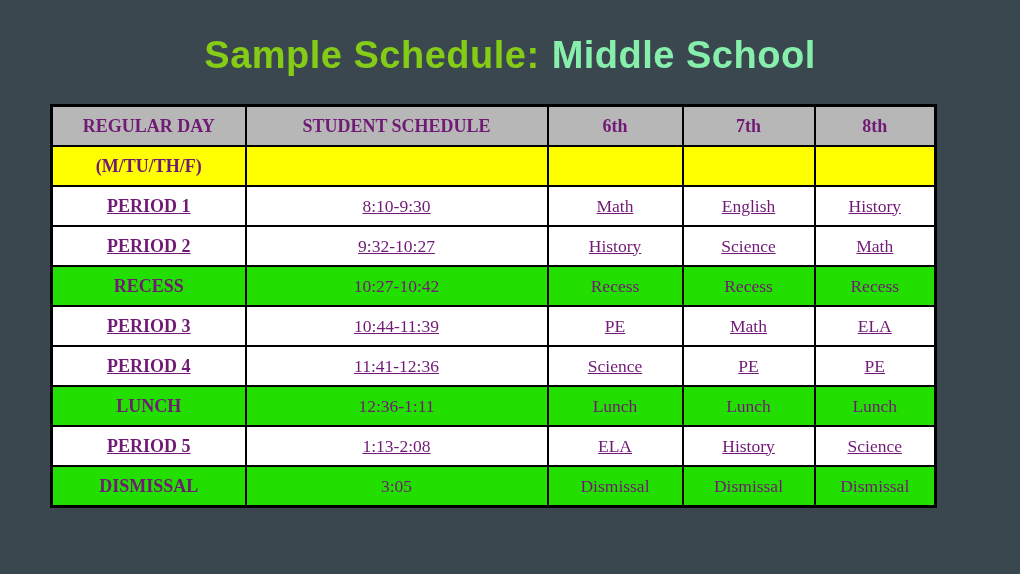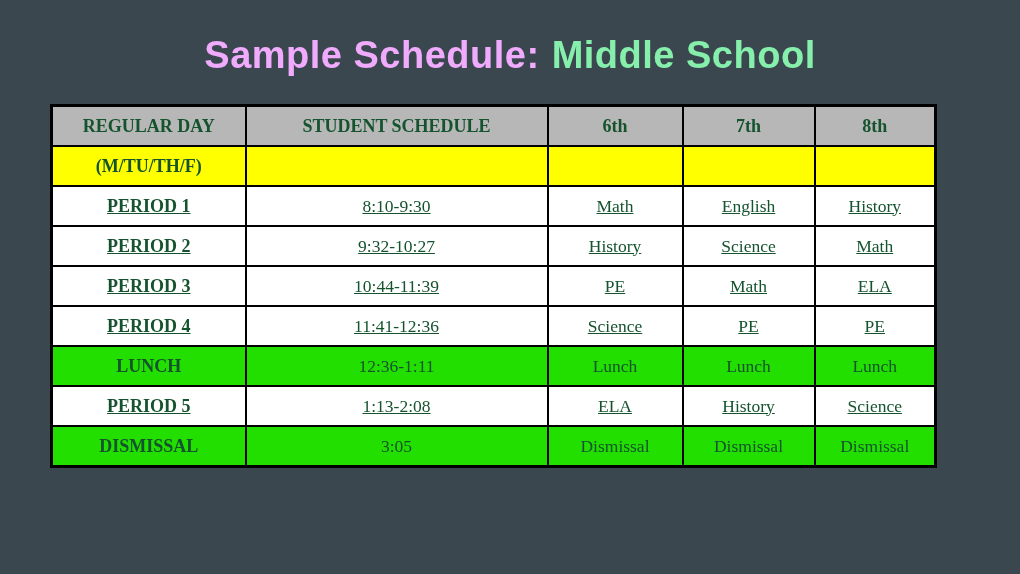--- a/index.html
+++ b/index.html
@@ -19,21 +19,21 @@
     top: 34px;
     left: 0;
     width: 100%;
     text-align: center;
     font-family: "Liberation Sans", "DejaVu Sans", sans-serif;
     font-weight: 800;
     font-size: 38px;
     letter-spacing: 0.5px;
     white-space: nowrap;
   }
-  .title-accent { color: #f0abfc; }
+  .title-accent { color: #84cc16; }
   .title-rest   { color: #86efac; margin-left: 12px; }
 
   table.schedule {
     position: absolute;
     left: 50px;
     top: 104px;
     width: 884px;
     border-collapse: collapse;
     table-layout: fixed;
     border: 3px solid #000000;
@@ -45,21 +45,21 @@
   col.c-g7    { width: 132px; }
   col.c-g8    { width: 121px; }
 
   .schedule th, .schedule td {
     border: 2px solid #000000;
     text-align: center;
     vertical-align: middle;
     height: 38px;
     padding: 0 4px;
     font-size: 17.5px;
-    color: #14532d;
+    color: #701a75;
     overflow: hidden;
   }
   .schedule th {
     background: #b7b7b7;
     font-weight: bold;
     font-size: 18px;
   }
   .schedule td.first {
     font-weight: bold;
     font-size: 18px;
@@ -107,20 +107,27 @@
       <td>English</td>
       <td>History</td>
     </tr>
     <tr class="row-white">
       <td class="first">PERIOD 2</td>
       <td>9:32-10:27</td>
       <td>History</td>
       <td>Science</td>
       <td>Math</td>
     </tr>
+    <tr class="row-green">
+      <td class="first">RECESS</td>
+      <td>10:27-10:42</td>
+      <td>Recess</td>
+      <td>Recess</td>
+      <td>Recess</td>
+    </tr>
     <tr class="row-white">
       <td class="first">PERIOD 3</td>
       <td>10:44-11:39</td>
       <td>PE</td>
       <td>Math</td>
       <td>ELA</td>
     </tr>
     <tr class="row-white">
       <td class="first">PERIOD 4</td>
       <td>11:41-12:36</td>

